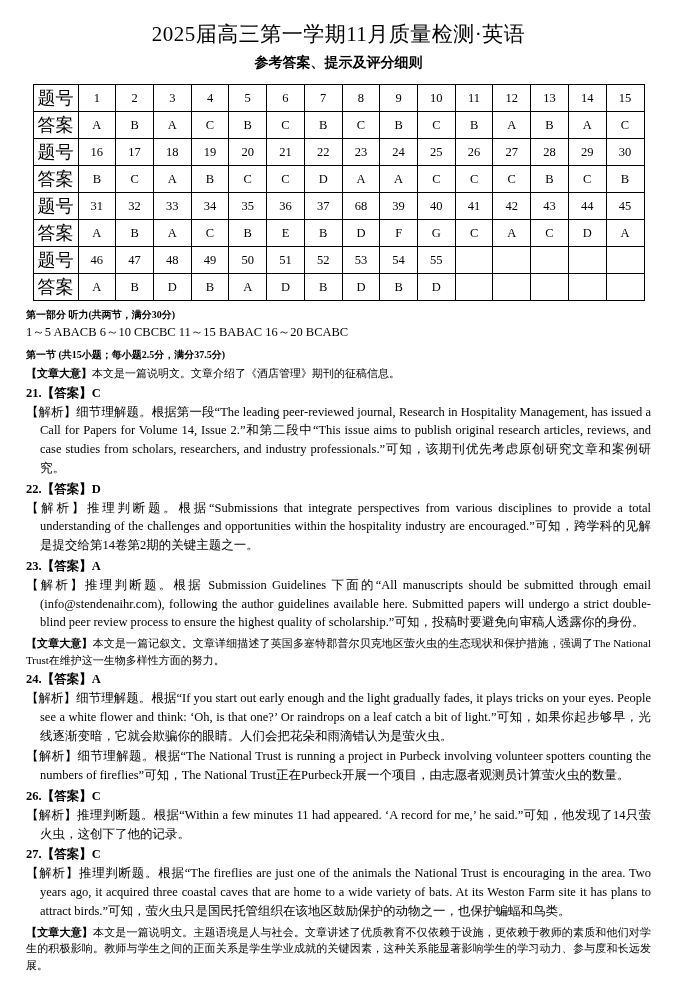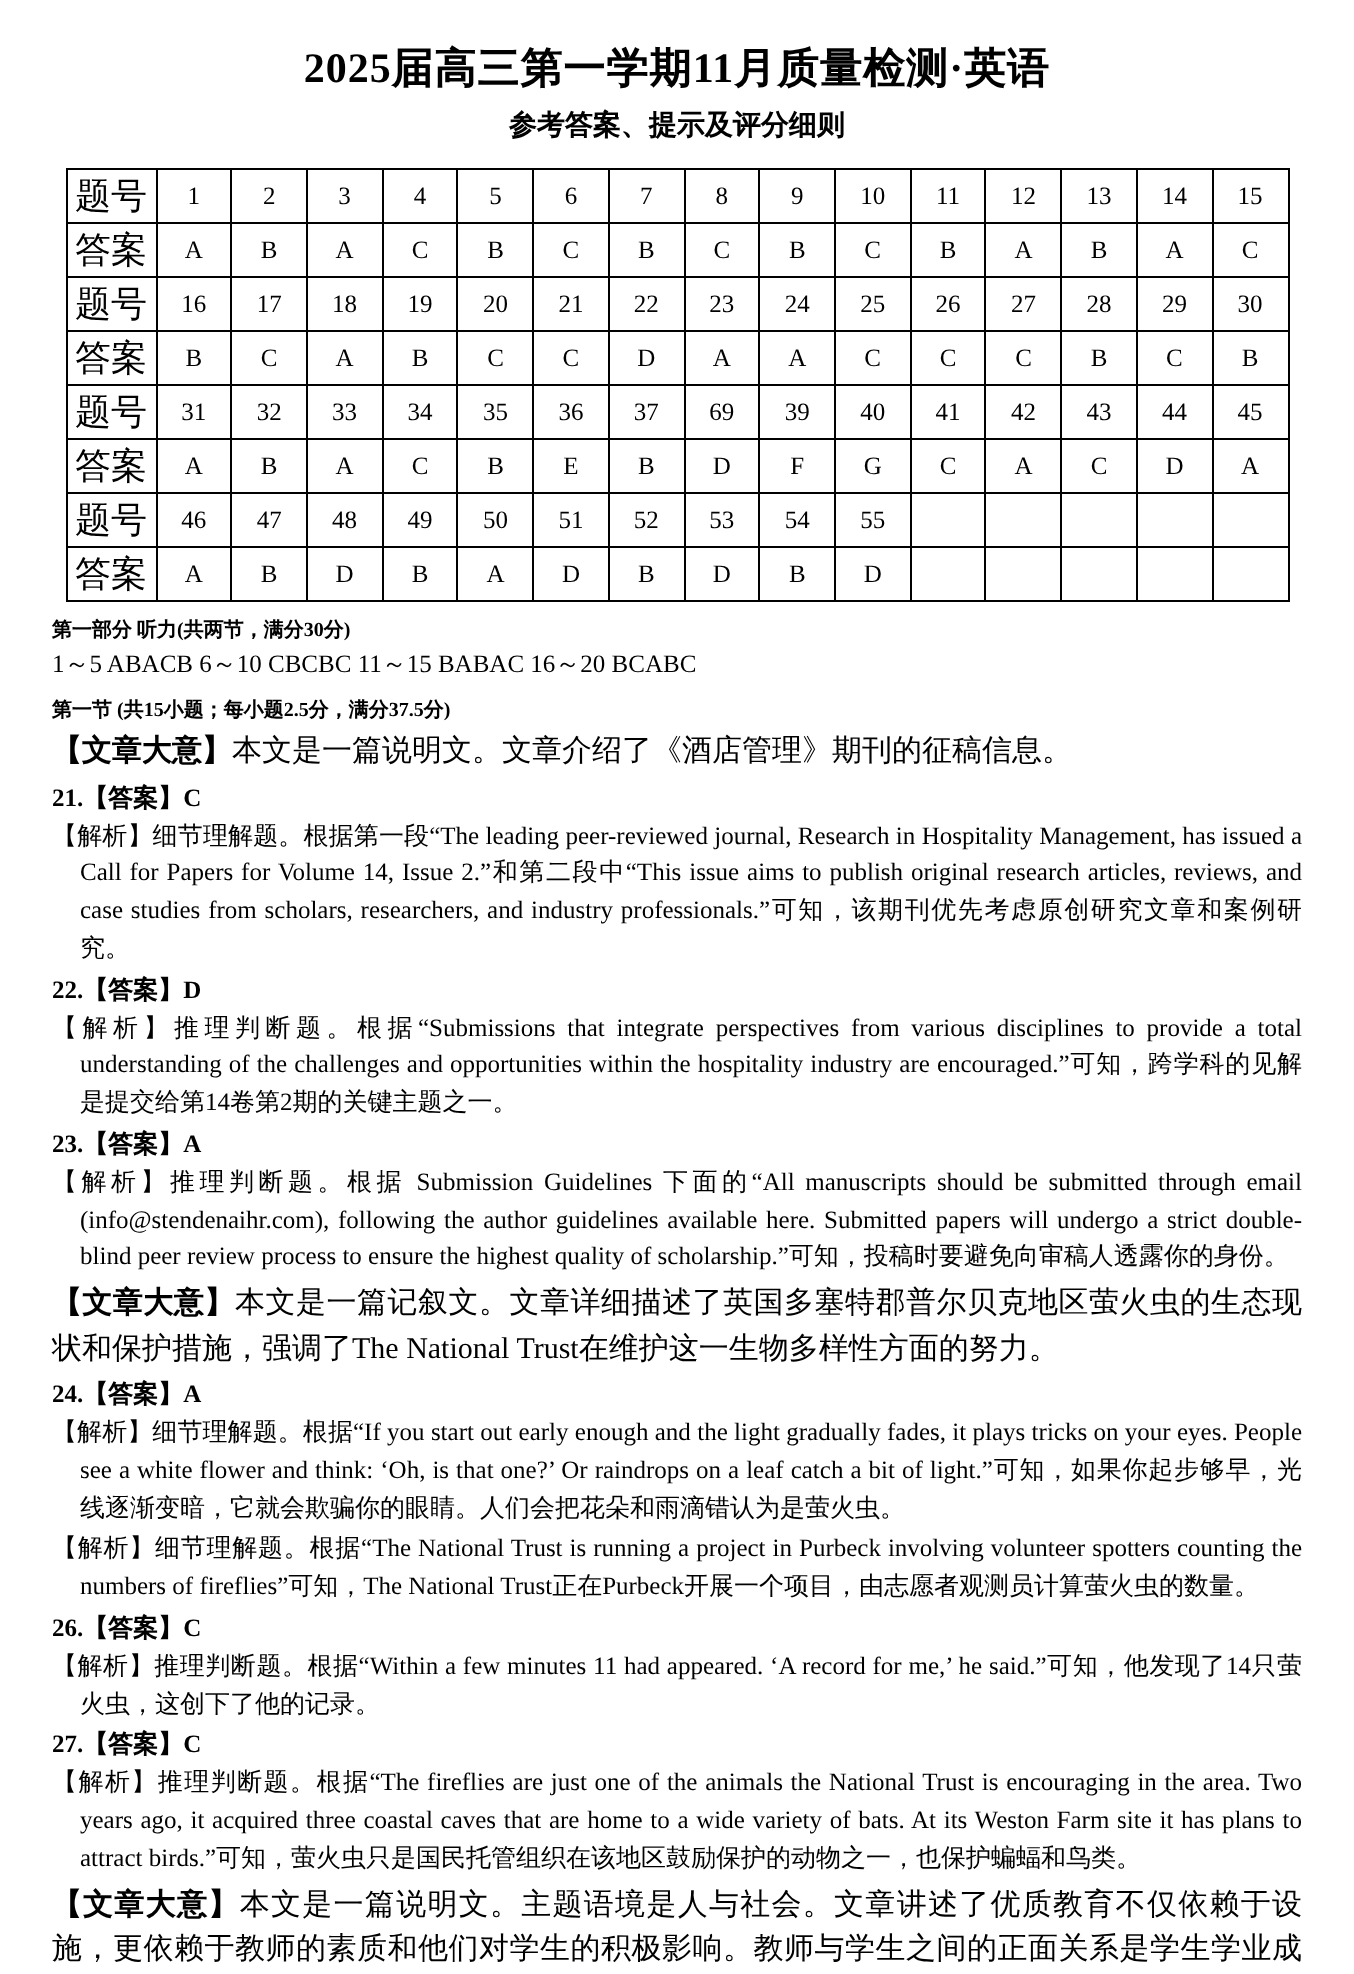--- a/index.html
+++ b/index.html
@@ -17,21 +17,21 @@
   .page {
     width: 677px;
     min-height: 987px;
     box-sizing: border-box;
     padding: 14px 26px 30px 26px;
     position: relative;
   }
   .title {
     text-align: center;
     font-size: 21px;
-    font-weight: bold;
+    font-weight: normal;
     letter-spacing: 0.5px;
     margin: 6px 0 2px 0;
     font-family: "Liberation Serif", "DejaVu Serif", serif;
   }
   .subtitle {
     text-align: center;
     font-size: 14px;
     font-weight: bold;
     margin: 6px 0 10px 0;
   }
@@ -58,21 +58,21 @@
     font-size: 10px;
     font-weight: bold;
     margin: 7px 0 1px 0;
   }
   .plain {
     font-size: 12.5px;
     margin: 1px 0;
     line-height: 1.45;
   }
   .gist {
-    font-size: 15px;
+    font-size: 11px;
     margin: 3px 0 1px 0;
     line-height: 1.5;
     text-align: justify;
   }
   .gist .lbl { font-weight: bold; }
   .qnum {
     font-size: 12.5px;
     font-weight: bold;
     margin: 3px 0 0 0;
   }
@@ -172,21 +172,21 @@
 
       <tr>
         <td class="hdr">题号</td>
         <td>31</td>
         <td>32</td>
         <td>33</td>
         <td>34</td>
         <td>35</td>
         <td>36</td>
         <td>37</td>
-        <td>69</td>
+        <td>68</td>
         <td>39</td>
         <td>40</td>
         <td>41</td>
         <td>42</td>
         <td>43</td>
         <td>44</td>
         <td>45</td>
       </tr>
       <tr>
         <td class="hdr">答案</td>

